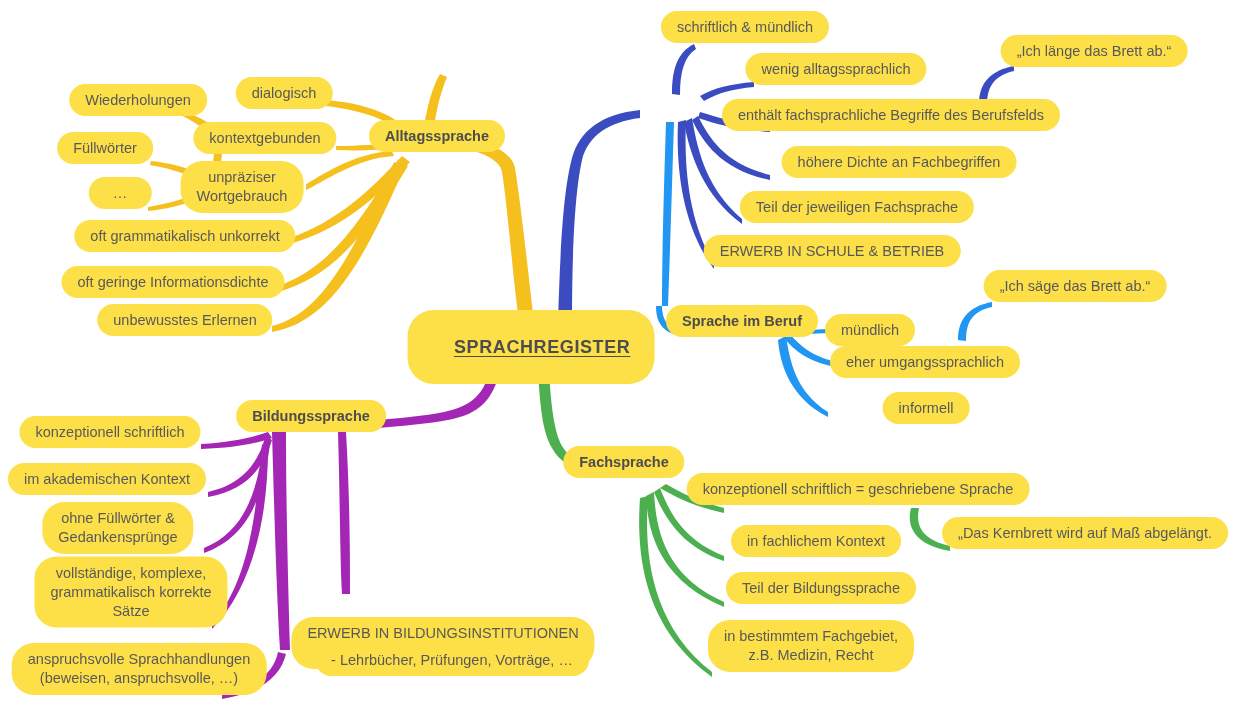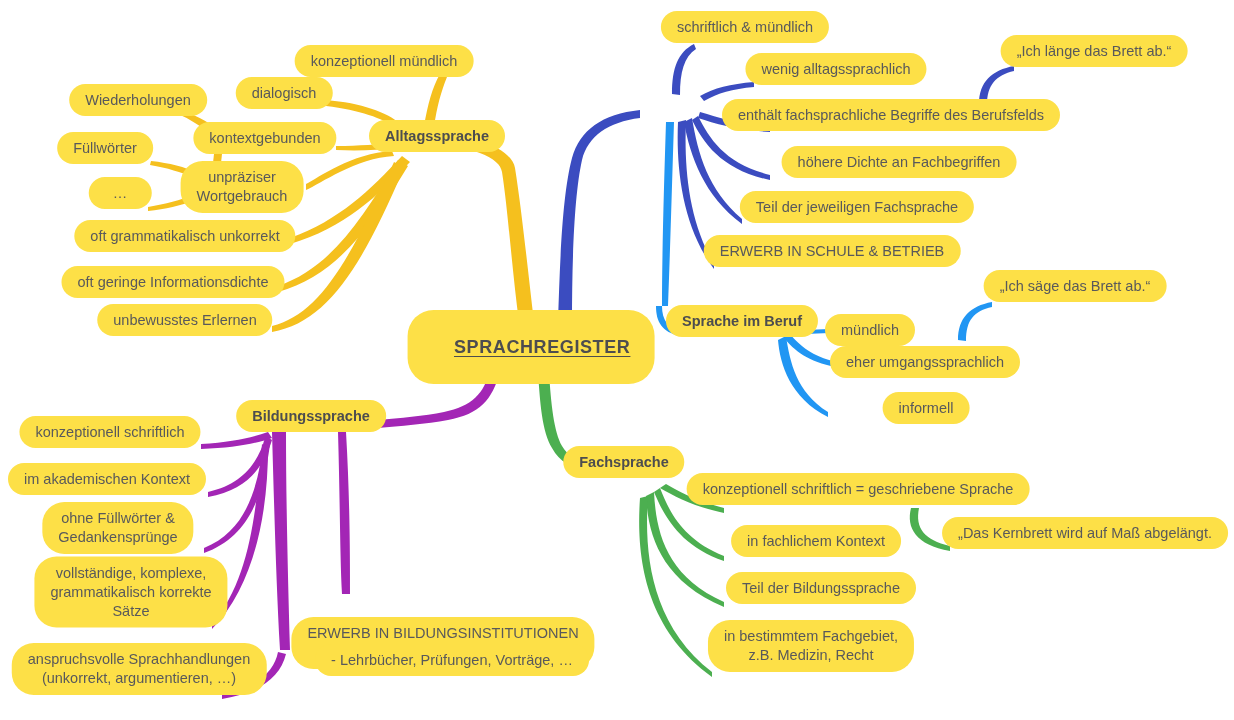--- a/index.html
+++ b/index.html
@@ -160,21 +160,20 @@
     </g>
 
   </svg>
 
   <div class="node root" style="left:531px; top:347px;">
     <span class="underlined">SPRACHREGISTER</span>
   </div>
 
   <div class="node main" style="left:437px; top:136px;">Alltagssprache</div>
 
-  <div class="node" style="left:384px; top:61px;">konzeptionell mündlich</div>
   <div class="node" style="left:284px; top:93px;">dialogisch</div>
   <div class="node" style="left:265px; top:138px;">kontextgebunden</div>
   <div class="node two-line" style="left:242px; top:187px;">unpräziser
 Wortgebrauch</div>
   <div class="node" style="left:138px; top:100px;">Wiederholungen</div>
   <div class="node" style="left:105px; top:148px;">Füllwörter</div>
   <div class="node" style="left:120px; top:193px; padding:7px 24px;">…</div>
   <div class="node" style="left:185px; top:236px;">oft grammatikalisch unkorrekt</div>
   <div class="node" style="left:173px; top:282px;">oft geringe Informationsdichte</div>
   <div class="node" style="left:185px; top:320px;">unbewusstes Erlernen</div>
@@ -207,18 +206,18 @@
   <div class="node main" style="left:311px; top:416px;">Bildungssprache</div>
 
   <div class="node" style="left:110px; top:432px;">konzeptionell schriftlich</div>
   <div class="node" style="left:107px; top:479px;">im akademischen Kontext</div>
   <div class="node two-line" style="left:118px; top:528px;">ohne Füllwörter &amp;
 Gedankensprünge</div>
   <div class="node two-line" style="left:131px; top:592px;">vollständige, komplexe,
 grammatikalisch korrekte
 Sätze</div>
   <div class="node two-line" style="left:139px; top:669px;">anspruchsvolle Sprachhandlungen
-(unkorrekt, argumentieren, …)</div>
+(beweisen, anspruchsvolle, …)</div>
   <div class="node two-line" style="left:443px; top:618px;margin-top:25px;">ERWERB IN BILDUNGSINSTITUTIONEN
 z.B. Schule, Universität</div>
   <div class="node" style="left:452px; top:660px;">- Lehrbücher, Prüfungen, Vorträge, …</div>
 
 </div>
 
 </body></html>

